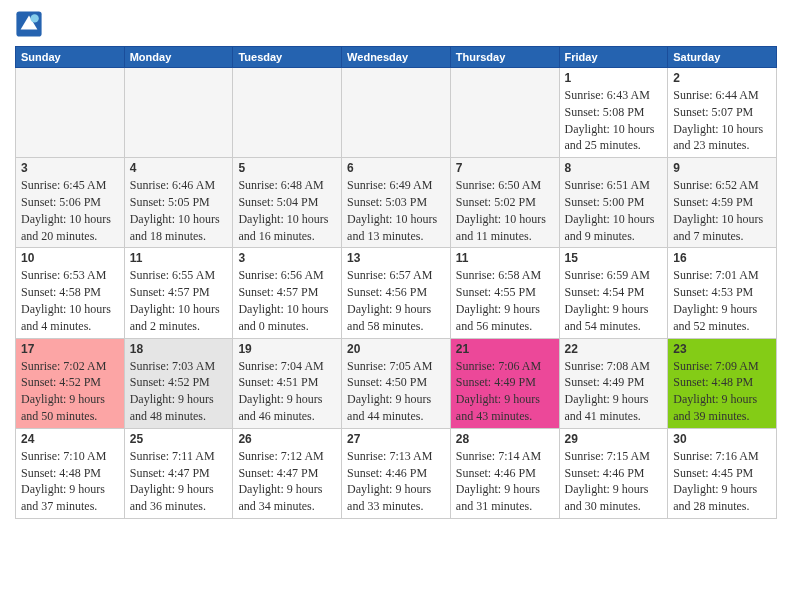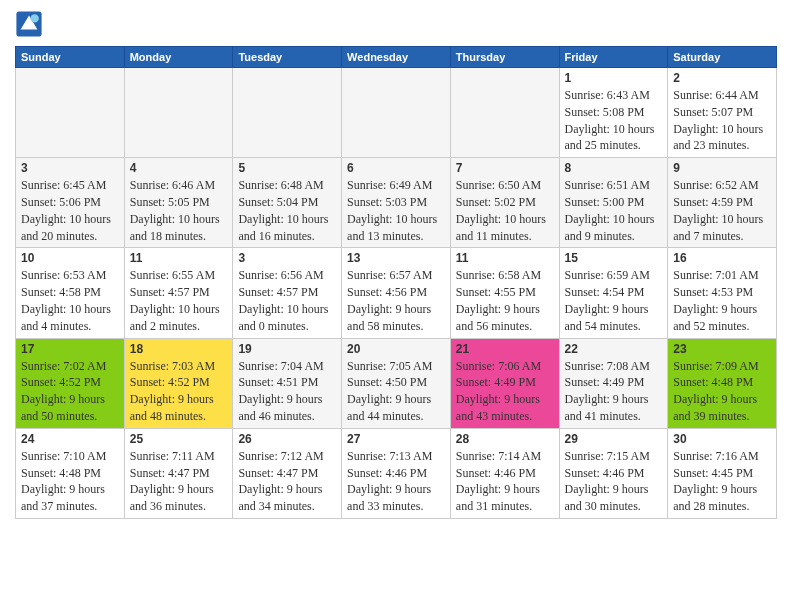--- a/index.html
+++ b/index.html
@@ -195,25 +195,25 @@
           <td>
             <span class="day-num">15</span>
             <div class="day-info">Sunrise: 6:59 AM<br>Sunset: 4:54 PM<br>Daylight: 9 hours and 54 minutes.</div>
           </td>
           <td>
             <span class="day-num">16</span>
             <div class="day-info">Sunrise: 7:01 AM<br>Sunset: 4:53 PM<br>Daylight: 9 hours and 52 minutes.</div>
           </td>
         </tr>
         <tr>
-          <td style="background: #84cc16;">
+          <td style="background: #fca5a5;">
             <span class="day-num">17</span>
             <div class="day-info">Sunrise: 7:02 AM<br>Sunset: 4:52 PM<br>Daylight: 9 hours and 50 minutes.</div>
           </td>
-          <td style="background: #fde047;">
+          <td style="background: #e5e5e5;">
             <span class="day-num">18</span>
             <div class="day-info">Sunrise: 7:03 AM<br>Sunset: 4:52 PM<br>Daylight: 9 hours and 48 minutes.</div>
           </td>
           <td style="background: rgb(245, 245, 245);">
             <span class="day-num">19</span>
             <div class="day-info">Sunrise: 7:04 AM<br>Sunset: 4:51 PM<br>Daylight: 9 hours and 46 minutes.</div>
           </td>
           <td style="background: rgb(245, 245, 245); margin-left: 32px;">
             <span class="day-num">20</span>
             <div class="day-info">Sunrise: 7:05 AM<br>Sunset: 4:50 PM<br>Daylight: 9 hours and 44 minutes.</div>

